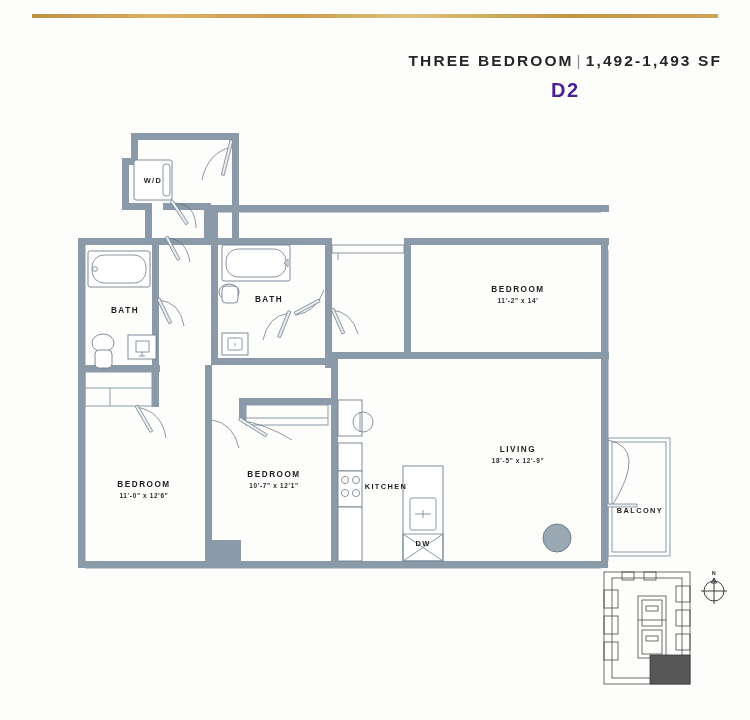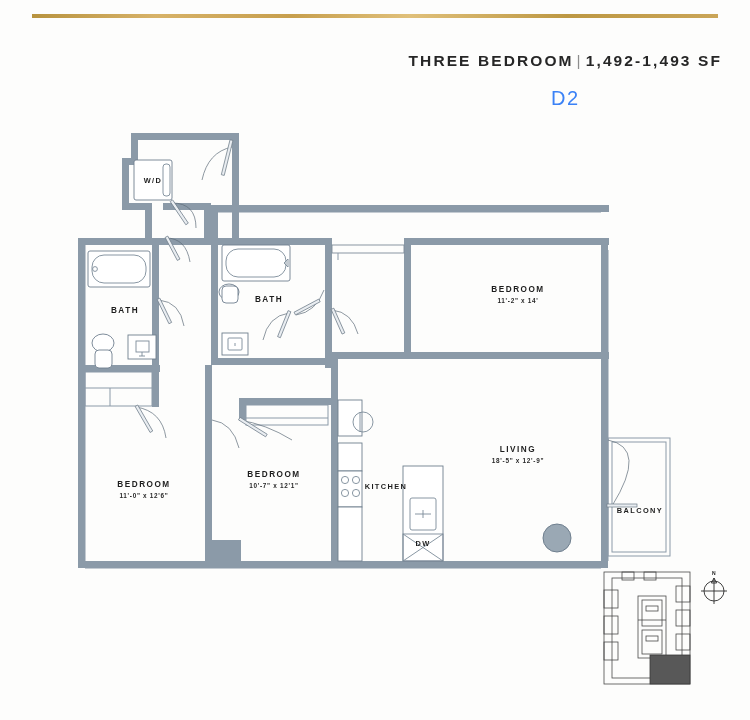--- a/index.html
+++ b/index.html
@@ -5,21 +5,21 @@
   html,body{margin:0;padding:0;background:#fdfdfc;}
   body{width:750px;height:720px;position:relative;overflow:hidden;
        font-family:"Liberation Sans", sans-serif;color:#2b2b2b;}
 
   .gold-rule{position:absolute;left:32px;top:14px;width:686px;height:4px;
              background:linear-gradient(90deg,#b8933f 0%,#d7b268 18%,#c79f4d 38%,#e0c07a 55%,#bd9843 78%,#caa558 100%);}
 
   .header{position:absolute;right:28px;top:52px;text-align:center;}
   .header .title{font-size:15.5px;font-weight:bold;letter-spacing:2.1px;color:#262626;white-space:nowrap;}
   .header .title .sep{color:#8d8d8d;font-weight:normal;padding:0 3px;}
-  .header .code{font-size:20px;font-weight:normal;letter-spacing:1.4px;margin-top:17px;color:#3b82f6;}
+  .header .code{font-size:20px;font-weight:bold;letter-spacing:1.4px;margin-top:9px;color:#4c1d95;}
 
   .plan{position:absolute;left:0;top:0;width:648px;height:720px;}
   .plan svg{display:block;}
 
   .lbl{font-family:"Liberation Sans", sans-serif;fill:#1d1d1d;font-weight:bold;
        text-anchor:middle;letter-spacing:1.5px;}
   .lbl-room{font-size:8.2px;}
   .lbl-dim{font-size:6.4px;font-weight:bold;letter-spacing:0.7px;fill:#2a2a2a;}
   .lbl-small{font-size:7.4px;font-weight:bold;letter-spacing:1.4px;fill:#1d1d1d;}
   .lbl-n{font-size:5px;font-weight:bold;letter-spacing:0.5px;fill:#1d1d1d;}

